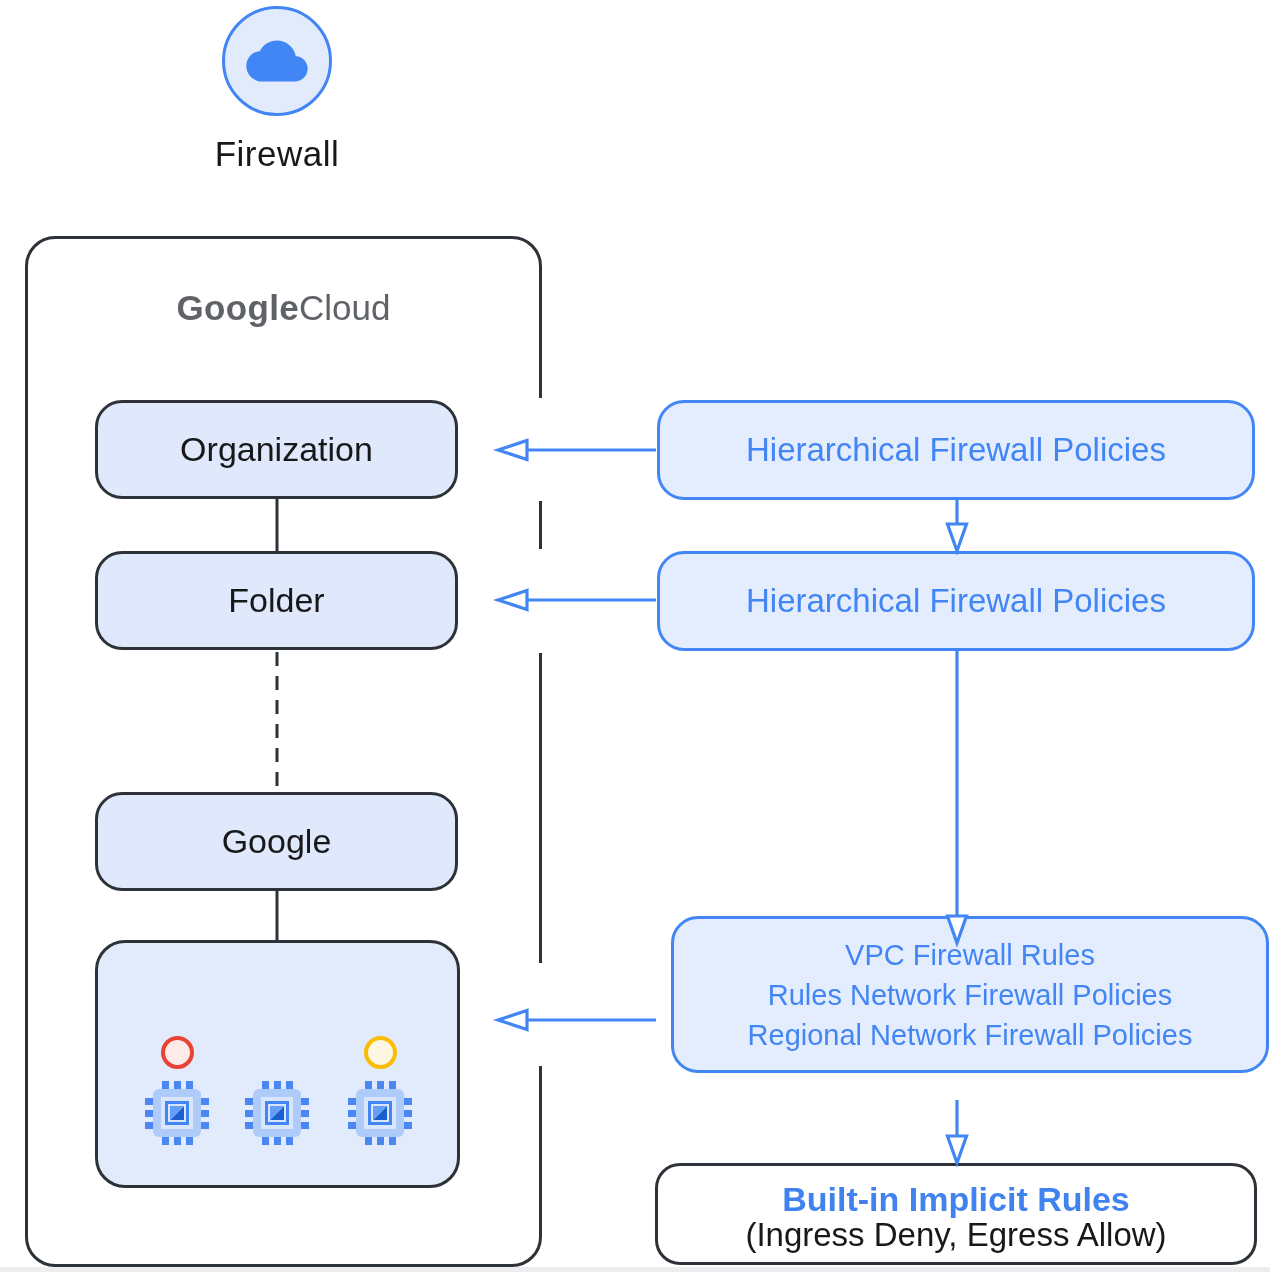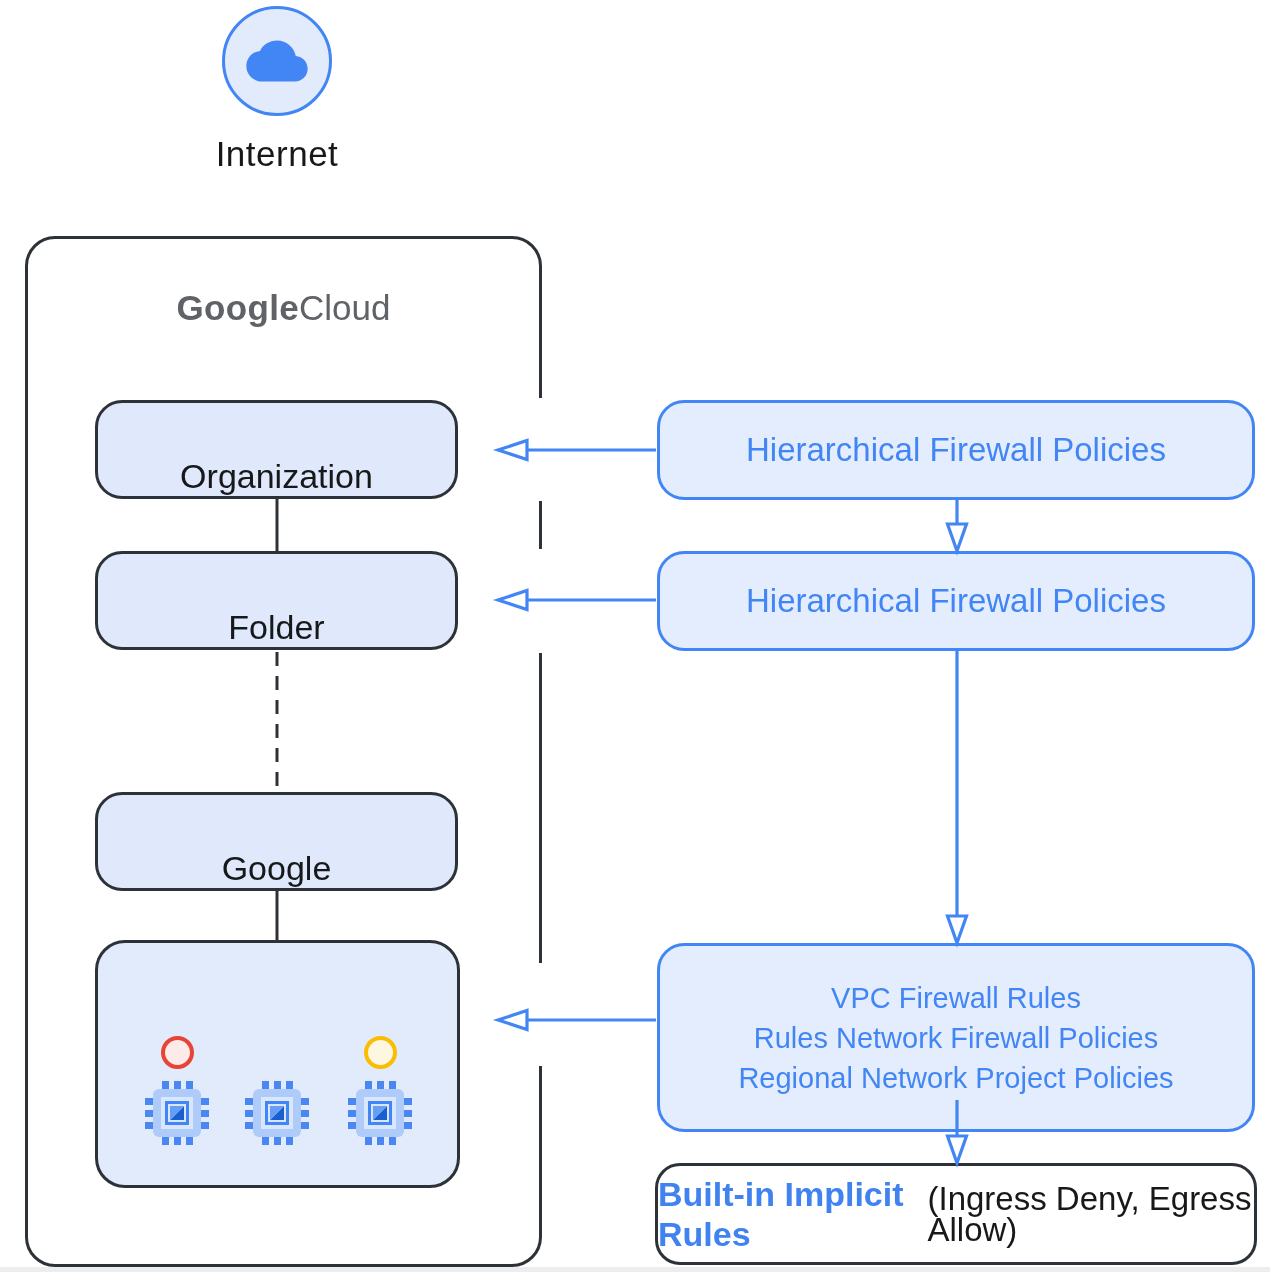--- a/index.html
+++ b/index.html
@@ -33,21 +33,21 @@
     left:25px;top:288px;width:517px;text-align:center;
     font-size:35px;color:#5f6368;z-index:3;white-space:nowrap;
   }
   .gcp-logo .g1{font-weight:600;letter-spacing:.3px;}
   .gcp-logo .g2{font-weight:400;}
 
   
   .node-box{
     left:95px;width:363px;height:99px;
     background:#dfe9fb;border:3px solid #2d3238;border-radius:27px;
-    display:flex;align-items:flex-end;justify-content:center;
+    display:flex;align-items:center;justify-content:center;
     font-size:34px;font-weight:500;color:#17181a;z-index:3;
   }
   .vpc-box{
     left:95px;top:940px;width:365px;height:248px;
     background:#e2ebfb;border:3px solid #2d3238;border-radius:30px;z-index:3;
   }
   .vpc-label{
     left:95px;top:968px;width:365px;text-align:center;
     font-size:36px;font-weight:600;color:#17181a;z-index:4;letter-spacing:1px;
   }
@@ -57,45 +57,45 @@
   .chip{width:64px;height:64px;z-index:4;}
 
   
   .blue-box{
     left:657px;width:598px;
     background:#e4edfd;border:3px solid #4285f4;border-radius:27px;
     display:flex;align-items:center;justify-content:center;flex-direction:column;
     color:#4285f4;z-index:3;
   }
   .hfp{height:100px;font-size:33px;font-weight:500;}
-  .vpc-rules{top:943px;height:189px;font-size:29px;font-weight:500;line-height:40px;}
+  .vpc-rules{top:916px;height:157px;font-size:29px;font-weight:500;line-height:40px;margin-left:14px;}
   .builtin-box{
     left:655px;top:1163px;width:602px;height:102px;
     background:#ffffff;border:3px solid #2d3238;border-radius:25px;
-    display:flex;align-items:center;justify-content:center;flex-direction:row;z-index:3;
+    display:flex;align-items:center;justify-content:center;flex-direction:column;z-index:3;
   }
   .builtin-title{font-size:34px;font-weight:700;color:#4082ef;line-height:40px;}
   .builtin-sub{font-size:33px;font-weight:400;color:#17181a;line-height:31px;}
 
   .connector-layer{left:0;top:0;width:1270px;height:1272px;z-index:5;pointer-events:none;}
   .bottom-strip{left:0;top:1267px;width:1270px;height:5px;background:#ededef;z-index:0;}
 </style>
 </head>
 <body>
 
 <div id="canvas">
 
   <div class="abs bottom-strip"></div>
 
   <div class="abs internet-badge">
     <svg width="62" height="46" viewBox="0 0 24 18">
       <path d="M19.35 7.04C18.67 3.59 15.64 1 12 1 9.11 1 6.6 2.64 5.35 5.04 2.34 5.36 0 7.91 0 11c0 3.31 2.69 6 6 6h13c2.76 0 5-2.24 5-5 0-2.64-2.05-4.78-4.65-4.96z" fill="#4285f4"></path>
     </svg>
   </div>
-  <div class="abs internet-label">Internet</div>
+  <div class="abs internet-label">Firewall</div>
 
   <div class="abs gcp-container"></div>
   <div class="abs border-patch" style="top:398px;height:103px;"></div>
   <div class="abs border-patch" style="top:549px;height:104px;"></div>
   <div class="abs border-patch" style="top:963px;height:103px;"></div>
 
   <div class="abs gcp-logo">
     <span class="g1">Google</span><span class="g2">Cloud</span>
   </div>
 
@@ -182,21 +182,21 @@
 
   <div class="abs blue-box hfp" style="top:400px;">
     <span>Hierarchical Firewall Policies</span>
   </div>
   <div class="abs blue-box hfp" style="top:551px;">
     <span>Hierarchical Firewall Policies</span>
   </div>
   <div class="abs blue-box vpc-rules">
     <span>VPC Firewall Rules</span>
     <span>Rules Network Firewall Policies</span>
-    <span>Regional Network Project Policies</span>
+    <span>Regional Network Firewall Policies</span>
   </div>
   <div class="abs builtin-box">
     <span class="builtin-title">Built-in Implicit Rules</span>
     <span class="builtin-sub">(Ingress Deny, Egress Allow)</span>
   </div>
 
   <svg class="abs connector-layer" viewBox="0 0 1270 1272">
 
     <g stroke="#2d3238" stroke-width="3">
       <line x1="277" y1="497" x2="277" y2="553"></line>

